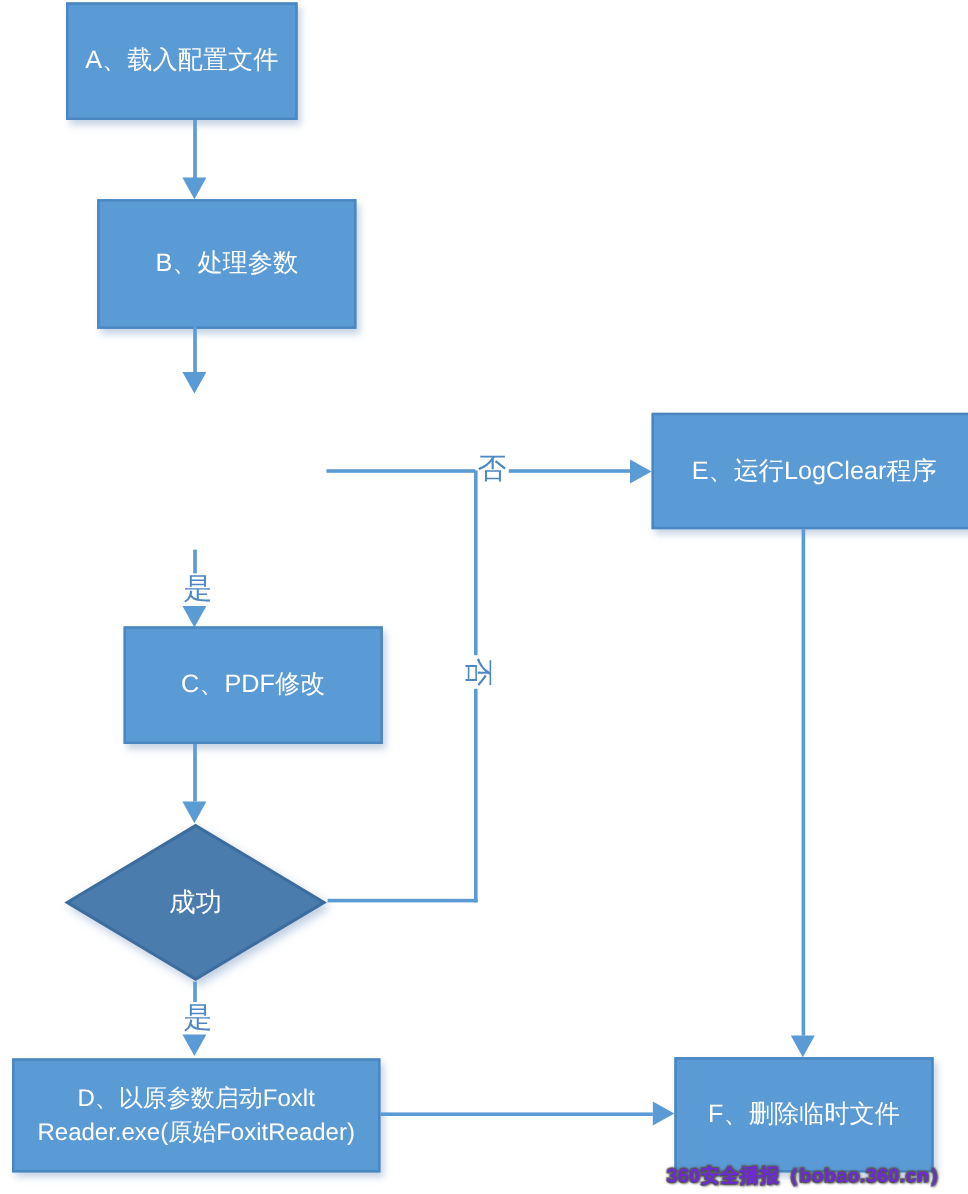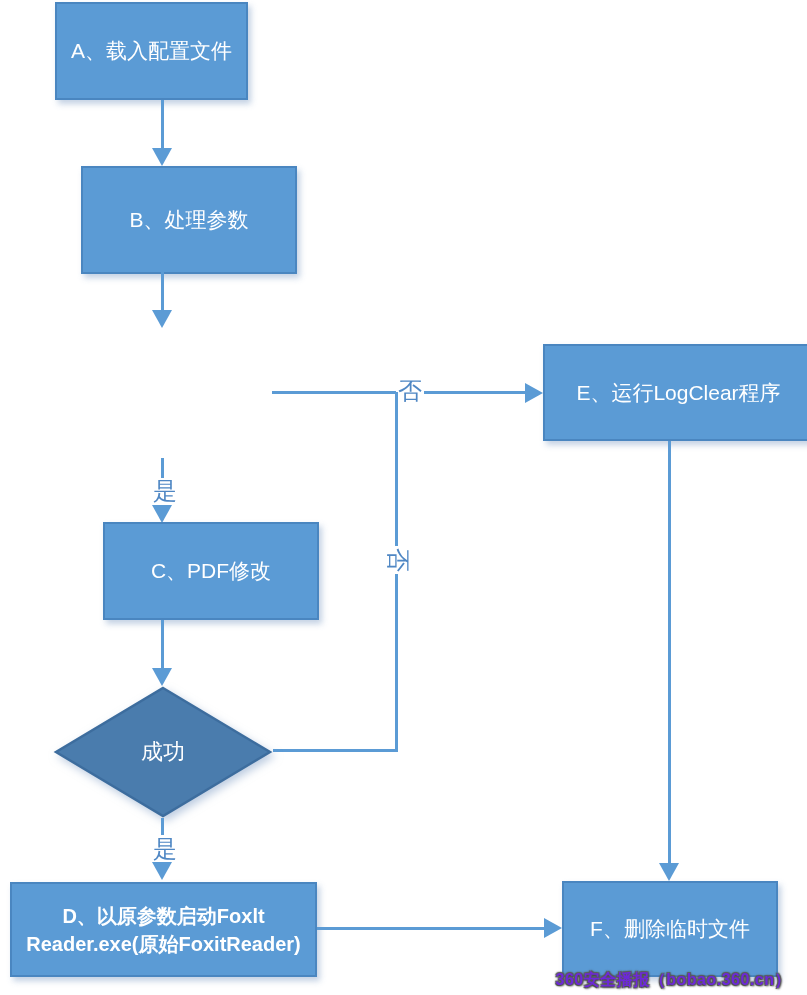--- a/index.html
+++ b/index.html
@@ -102,21 +102,21 @@
     <svg width="220" height="132" viewBox="0 0 220 132">
       <polygon points="110,2 217,66 110,130 3,66" fill="#4a7cad" stroke="#3d6d9e" stroke-width="2.5"></polygon>
     </svg>
     <div class="dlabel big">成功</div>
   </div>
 
   <div class="line" style="left:161px; top:818px; width:3px; height:17px;"></div>
   <div class="edge-label" style="left:151px; top:836px;">是</div>
   <div class="ah-down" style="left:152px; top:862px;"></div>
 
-  <div class="node" style="left:10px; top:882px; width:307px; height:95px; font-size:20px;font-weight:bold;">
+  <div class="node" style="left:10px; top:882px; width:307px; height:95px; font-size:20px;">
     <span>D、以原参数启动Foxlt</span>
     <span>Reader.exe(原始FoxitReader)</span>
   </div>
 
   <div class="line" style="left:317px; top:927px; width:227px; height:3px;"></div>
   <div class="ah-right" style="left:544px; top:918px;"></div>
 
   <div class="line" style="left:668px; top:441px; width:3px; height:422px;"></div>
   <div class="ah-down" style="left:659px; top:863px;"></div>
 

